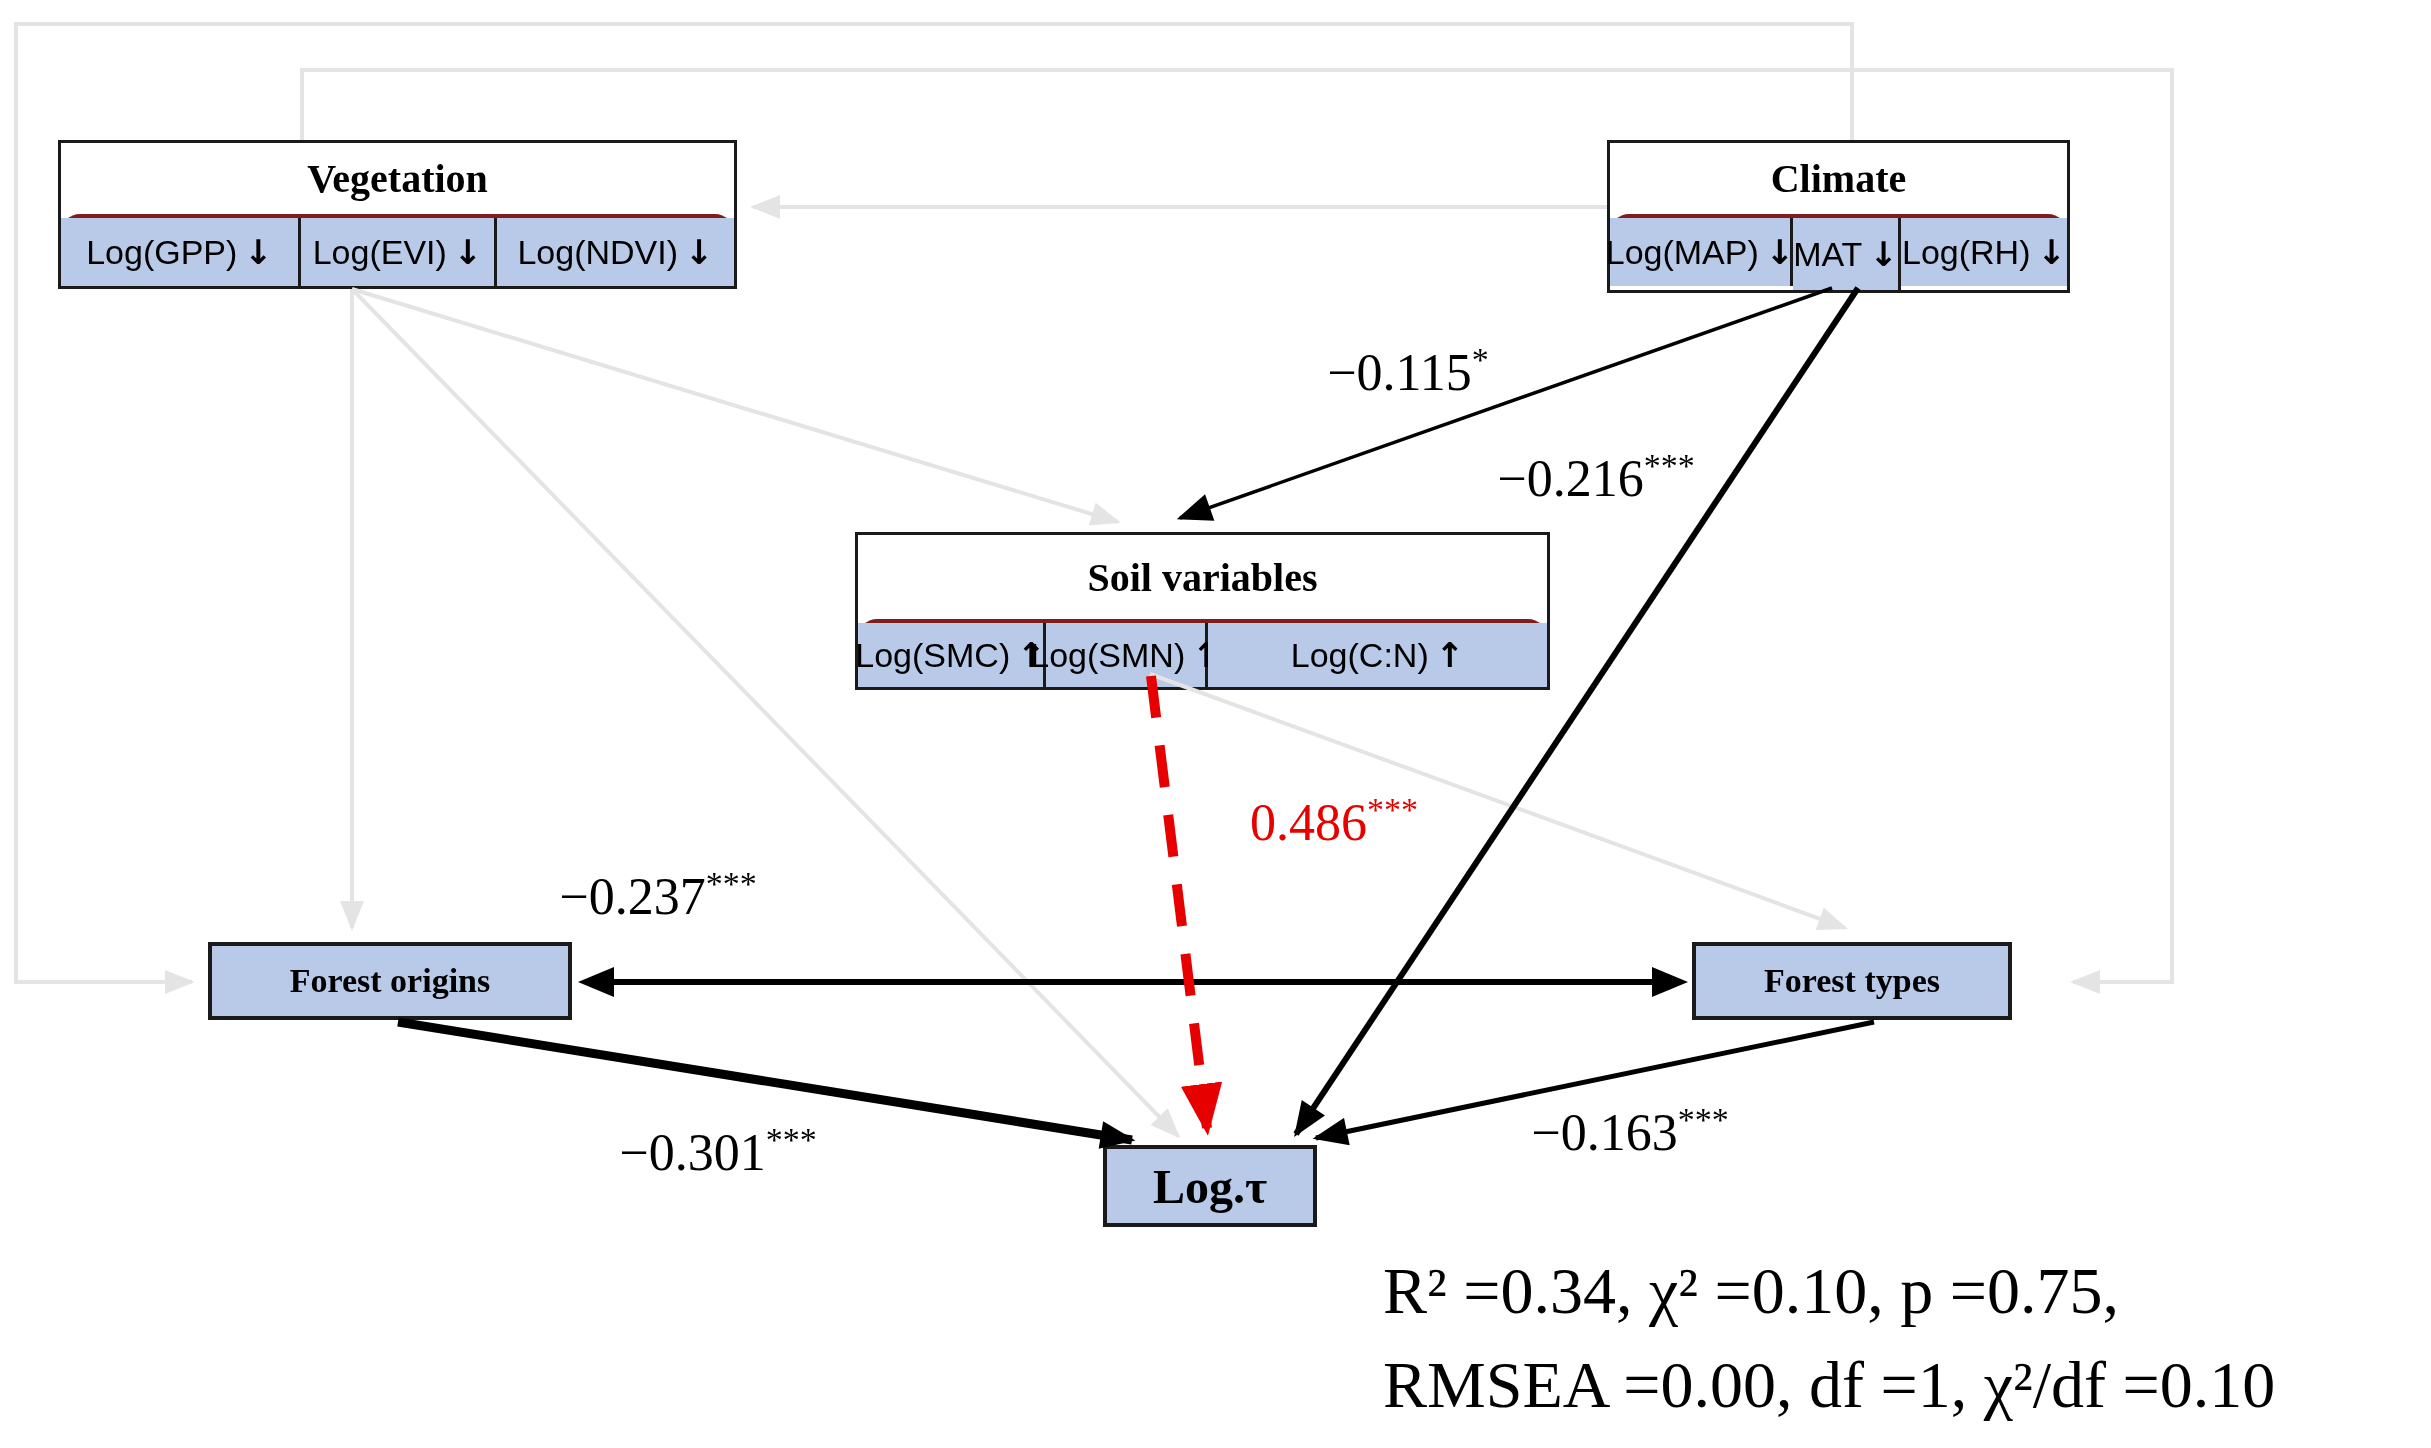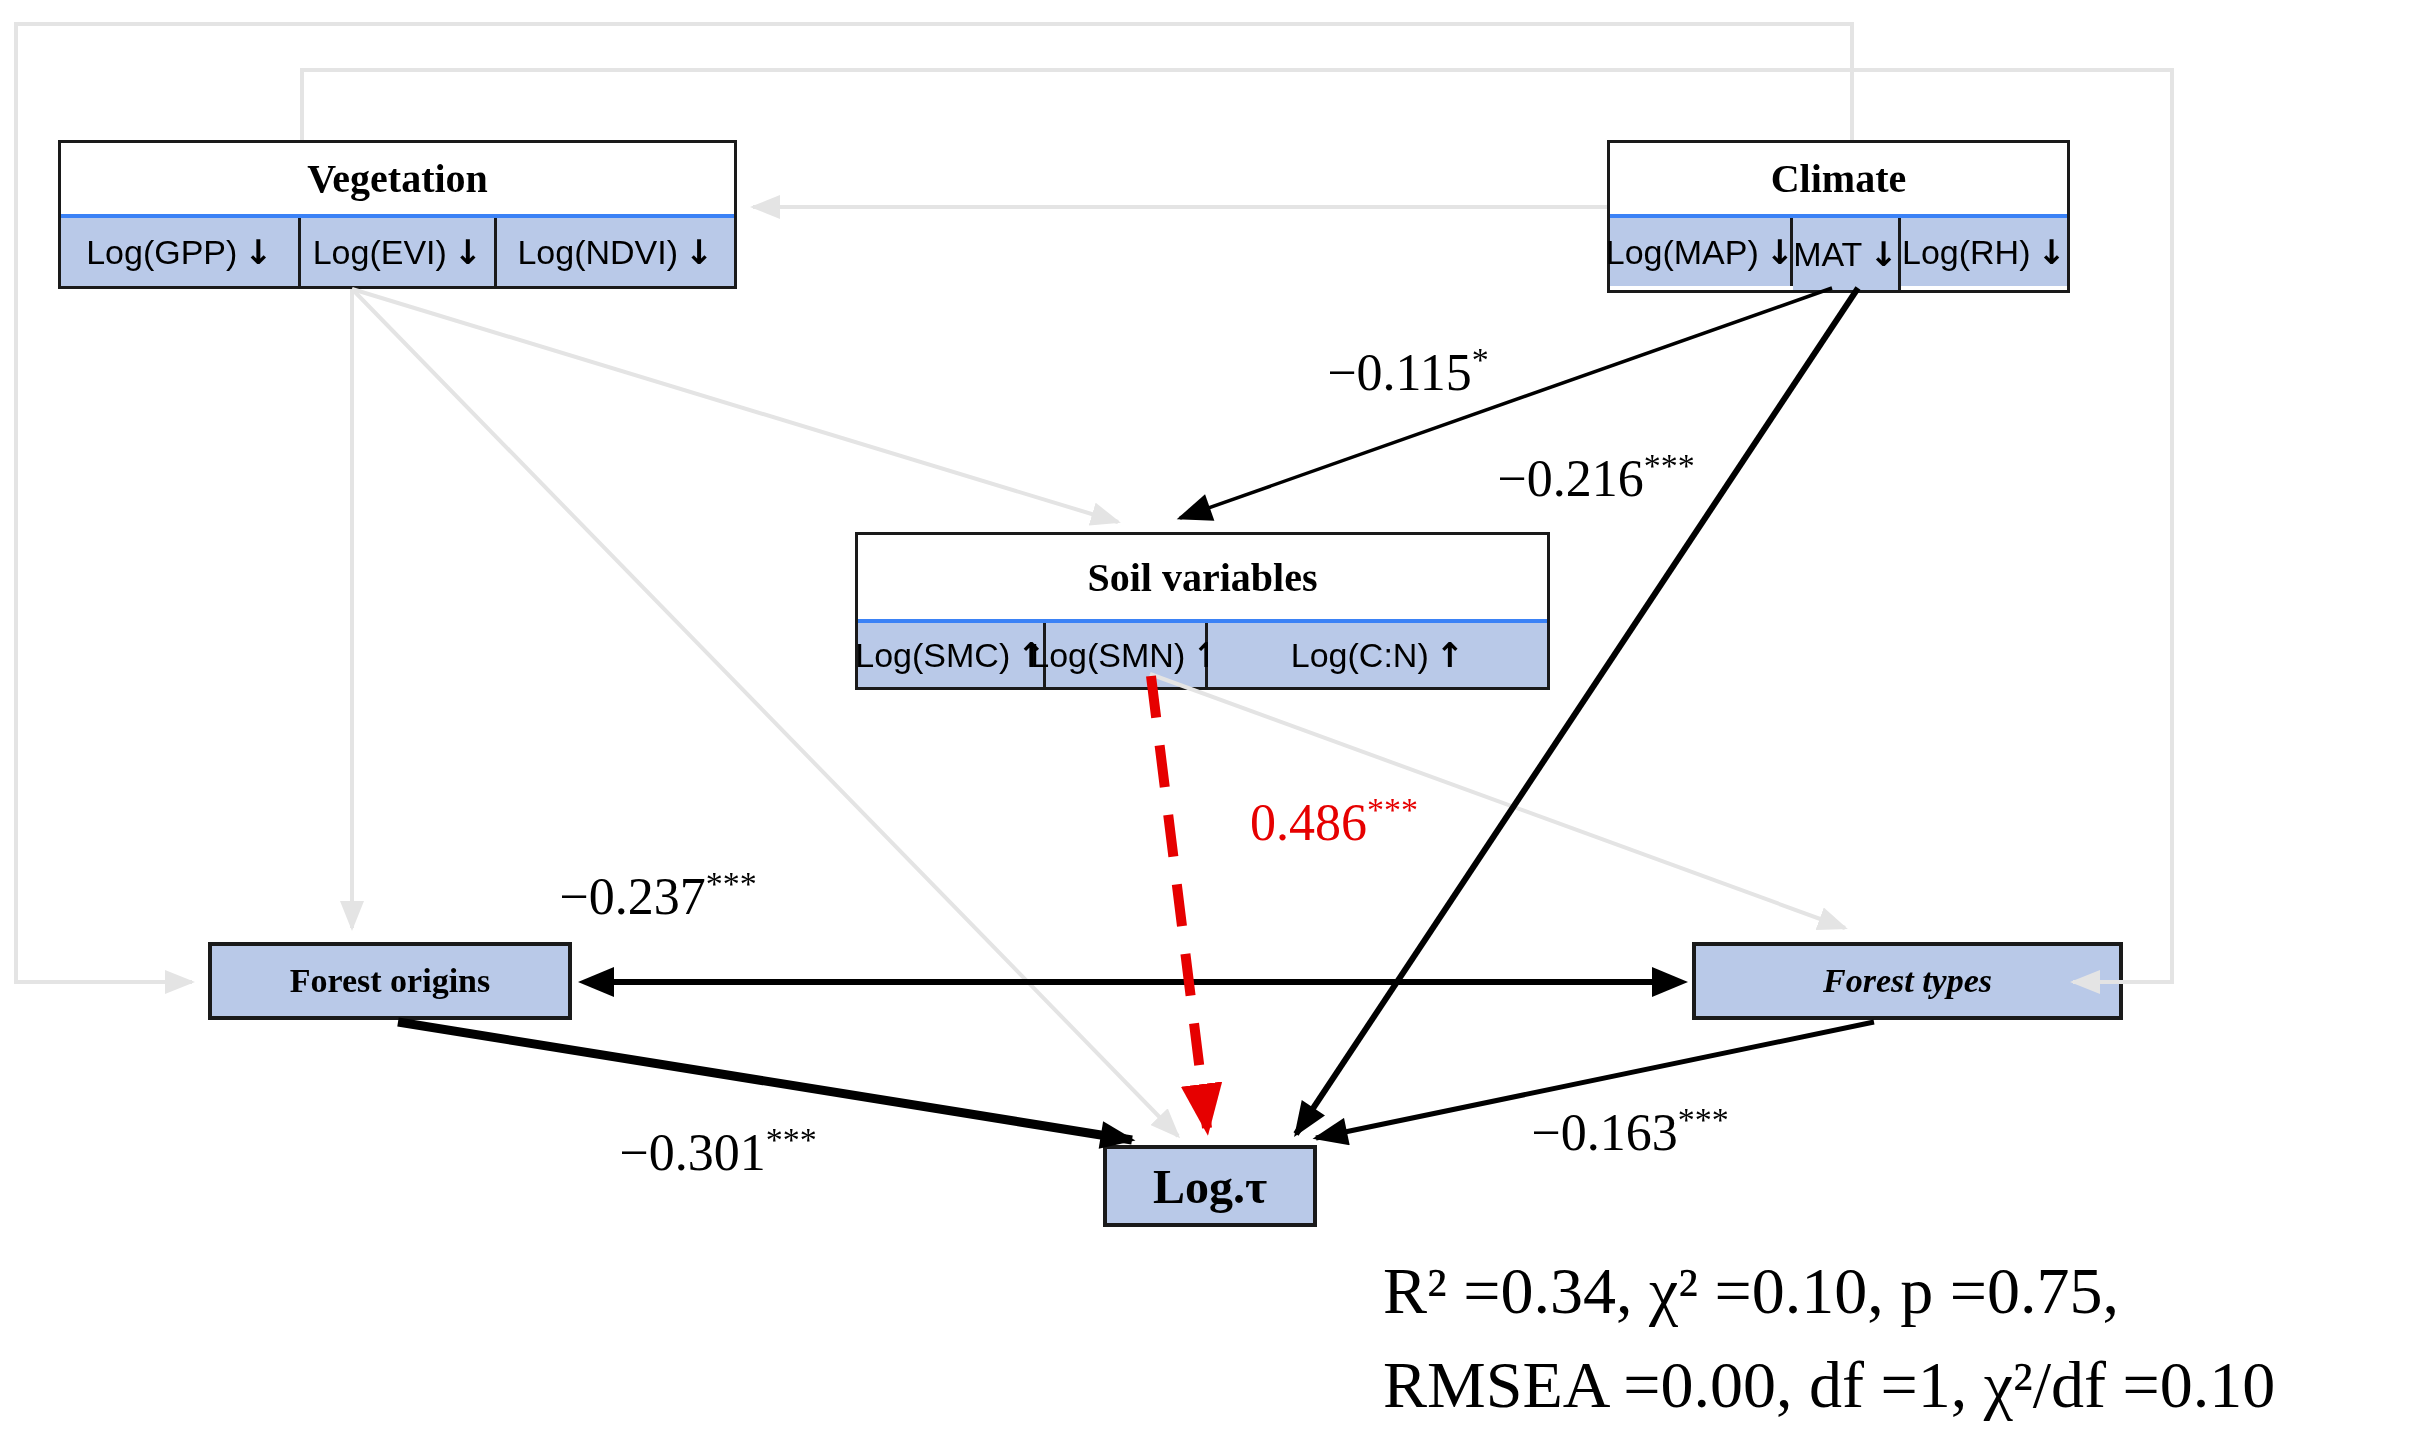--- a/index.html
+++ b/index.html
@@ -4,21 +4,21 @@
 <style>
   html,body{margin:0;padding:0;background:#ffffff;}
   #canvas{position:relative;width:2431px;height:1448px;background:#ffffff;overflow:hidden;
           font-family:"Liberation Serif",serif;padding-left:24px;}
   svg.overlay{position:absolute;left:0;top:0;width:2431px;height:1448px;pointer-events:none;}
 
   
   .group{position:absolute;border:3px solid #1a1a1a;background:#ffffff;box-sizing:border-box;}
   .ghead{display:flex;align-items:center;justify-content:center;
          font-weight:bold;font-size:40px;font-family:"Liberation Serif",serif;color:#000;}
-  .grow{display:flex;border-top:4px solid #3b82f6;}
+  .grow{display:flex;border-top:4px solid #7f1d1d;border-radius:19px;}
   .gcell{background:#b9c9e8;display:flex;align-items:center;justify-content:center;
          font-size:34px;font-family:"Liberation Sans",sans-serif;color:#000;
          border-right:3px solid #1a1a1a;box-sizing:border-box;}
   .gcell:last-child{border-right:none;}
   .cellArrow{font-family:"DejaVu Sans",sans-serif;font-size:34px;font-weight:bold;margin-left:7px;line-height:1;}
 
   
   .node{position:absolute;background:#b9c9e8;border:4px solid #1a1a1a;box-sizing:border-box;
         display:flex;align-items:center;justify-content:center;
         font-weight:bold;font-size:34px;font-family:"Liberation Serif",serif;color:#000;}
@@ -89,21 +89,21 @@
       <div class="gcell" style="flex:1;height:64px;">
         <span>Log(C:N)</span>
           <span class="cellArrow">↑</span>
       </div>
     </div>
   </div>
 
   <div class="node" style="left:208px;top:942px;width:364px;height:78px;">
     <span>Forest origins</span>
   </div>
-  <div class="node" style="left:1692px;top:942px;width:431px;height:78px;font-style:italic;">
+  <div class="node" style="left:1692px;top:942px;width:320px;height:78px;">
     <span>Forest types</span>
   </div>
   <div class="node sans" style="left:1103px;top:1145px;width:214px;height:82px;">
     <span>Log.τ</span>
   </div>
 
   <svg class="overlay" viewBox="0 0 2431 1448">
     <defs>
       <marker id="mGray" viewBox="0 0 10 8" refX="9" refY="4" markerUnits="userSpaceOnUse" markerWidth="30" markerHeight="24" orient="auto">
         <path d="M0,0 L10,4 L0,8 z" fill="#e4e4e4"></path>

